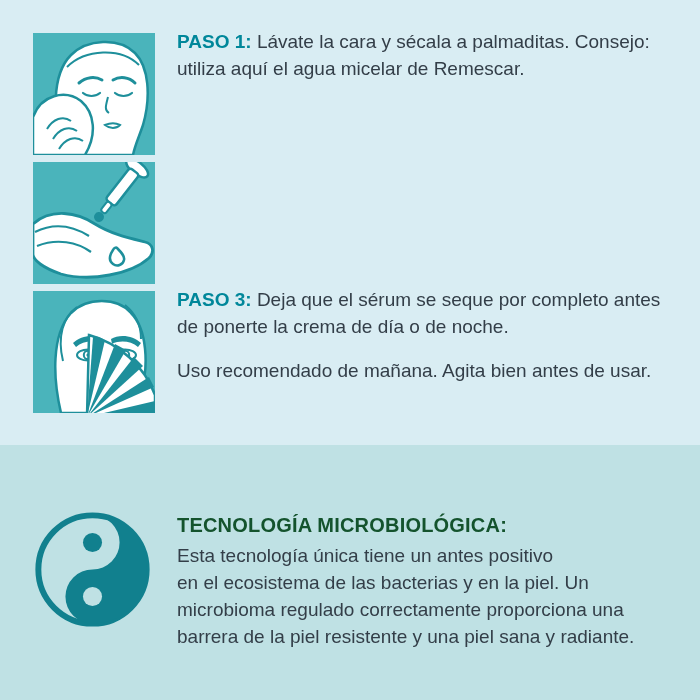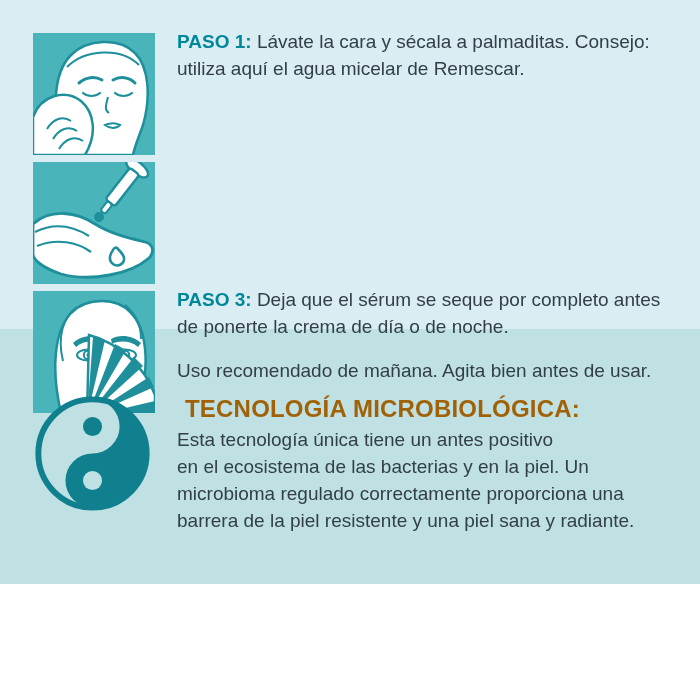--- a/index.html
+++ b/index.html
@@ -4,21 +4,21 @@
 <style>
   html,body{margin:0;padding:0;}
   body{
     width:700px;height:700px;
     font-family:"Liberation Sans",sans-serif;
     color:#333e48;
     overflow:hidden;
   }
   .steps-section{
     box-sizing:border-box;
-    width:700px;height:329px;
+    width:700px;height:445px;
     background:#d9edf3;
     padding:33px 22px 0 33px;
   }
   .step{
     display:flex;
     align-items:flex-start;
     margin-bottom:7px;
   }
   .illus{
     width:122px;height:122px;
@@ -55,25 +55,25 @@
     flex:0 0 119px;
     line-height:0;
   }
   .yin-yang svg{width:119px;height:119px;display:block;}
   .tech-copy{
     margin-left:25px;
     margin-top:2px;
     width:500px;
   }
   .tech-title{
-    margin:0 0 4px 8px;
-    font-size:24px;
+    margin:0 0 4px 0;
+    font-size:20px;
     line-height:26px;
     font-weight:700;
-    color:#a16207;
+    color:#14532d;
     letter-spacing:.2px;
   }
   .tech-line{
     font-size:19px;
     line-height:27px;
   }
 </style>
 </head>
 <body>
 

